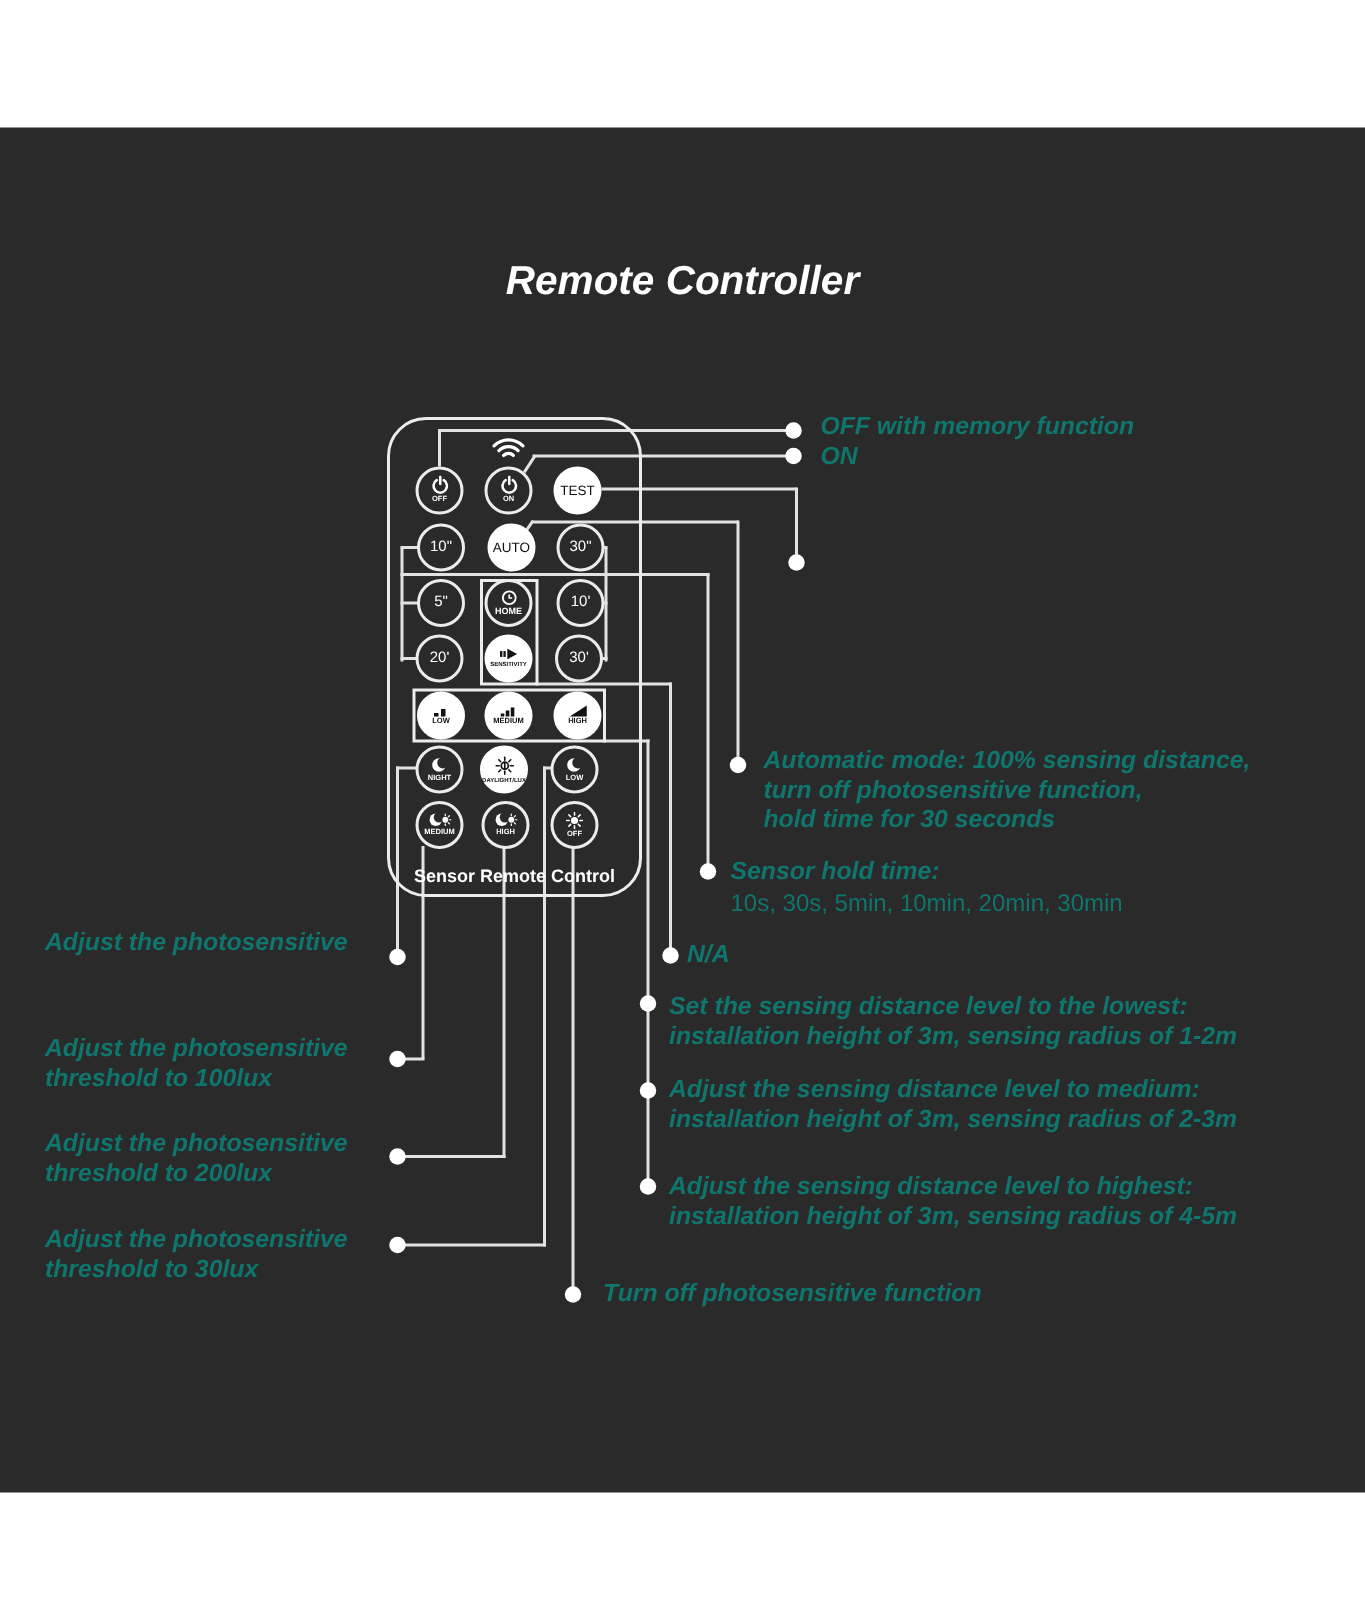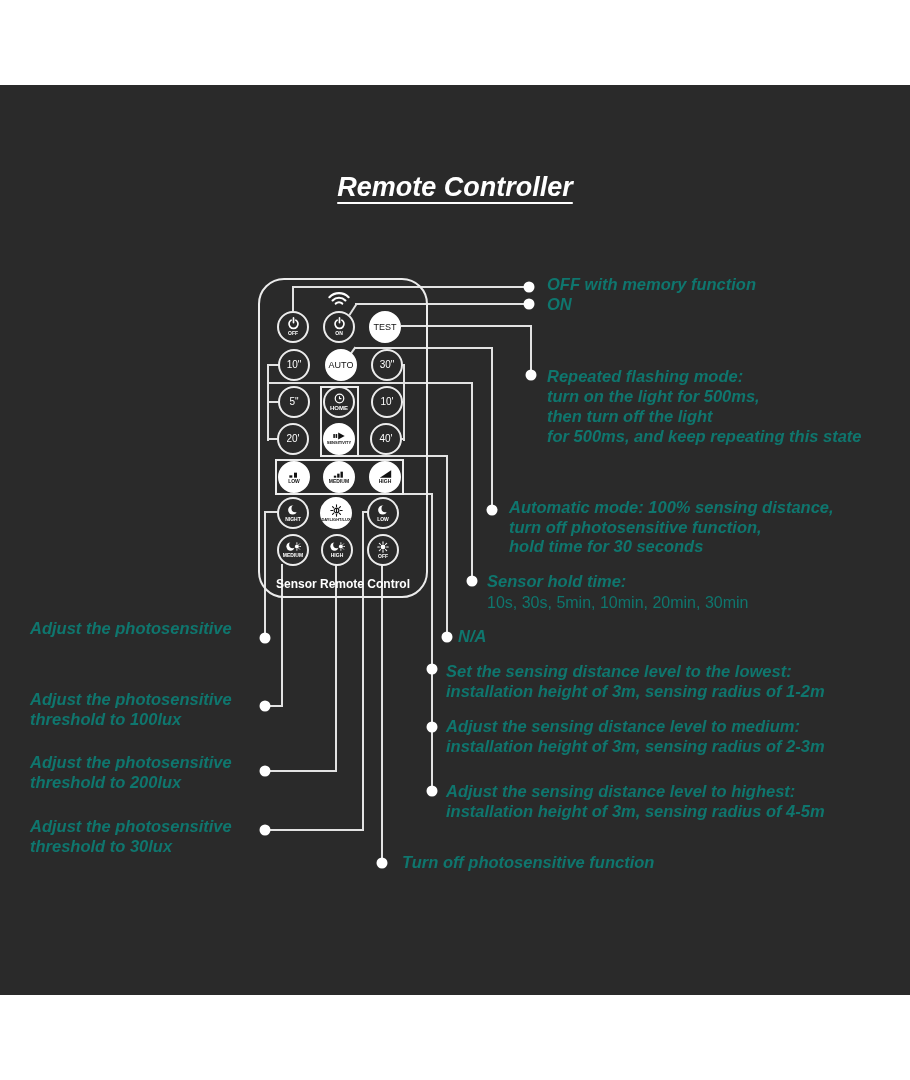--- a/index.html
+++ b/index.html
@@ -1,20 +1,20 @@
 <!DOCTYPE html>
 <html><head>
 <meta charset="utf-8">
 <style>
   html,body{margin:0;padding:0;background:#fff;}
   .canvas{position:relative;width:910px;height:1080px;background:#ffffff;overflow:hidden;
           font-family:"Liberation Sans",sans-serif;}
   .panel{position:absolute;left:0;top:85px;width:910px;height:910px;background:#2a2a2a;}
   .title{position:absolute;left:255px;top:172px;width:400px;text-align:center;color:#fff;
-         font-size:27px;font-weight:bold;font-style:italic;text-decoration:underline;
+         font-size:27px;font-weight:bold;font-style:italic;
          text-underline-offset:6px;text-decoration-thickness:2px;}
   .remote{position:absolute;left:258px;top:278px;width:170px;height:320px;border:2px solid #ececec;
           border-radius:26px;box-sizing:border-box;z-index:2;}
   .grect{position:absolute;border:2px solid #ececec;box-sizing:border-box;z-index:2;}
   .btn{position:absolute;width:32px;height:32px;border-radius:50%;border:2px solid #ececec;
        background:#2a2a2a;box-sizing:border-box;display:flex;flex-direction:column;align-items:center;
        justify-content:center;color:#fff;z-index:3;}
   .btn.filled{background:#fff;border-color:#fff;color:#111;}
   .btxt{font-size:10px;font-weight:normal;line-height:1;white-space:nowrap;}
   .btxt.sm{font-size:9px;}
@@ -166,21 +166,21 @@
     <svg width="13" height="8" viewBox="0 0 20 12">
       <g fill="#111">
         <rect x="0.5" y="3" width="2.4" height="6"></rect>
         <rect x="4" y="3" width="2.4" height="6"></rect>
         <polygon points="8,0.5 8,11.5 18,6"></polygon>
       </g>
     </svg>
     <span class="blabel xs">SENSITIVITY</span>
   </div>
   <div class="btn" style="left:370px;top:423px">
-    <span class="btxt">40'</span>
+    <span class="btxt">30'</span>
   </div>
 
   <div class="btn filled" style="left:278px;top:461px">
     <svg width="12" height="8" viewBox="0 0 18 12">
       <g fill="#111">
           <rect x="2" y="8" width="4.5" height="3.5"></rect>
           <rect x="9" y="4" width="4.5" height="7.5"></rect>
         </g>
     </svg>
     <span class="blabel">LOW</span>
@@ -278,26 +278,20 @@
           <line x1="4.6" y1="11.4" x2="3" y2="13"></line>
       </g>
     </svg>
     <span class="blabel">OFF</span>
   </div>
 
   <div class="rfoot">Sensor Remote Control</div>
 
   <div class="ann" style="left:547px;top:275px">OFF with memory function</div>
   <div class="ann" style="left:547px;top:295px">ON</div>
-  <div class="ann" style="left:547px;top:366px;line-height:20px">
-    <span>Repeated flashing mode:</span>
-    <span>turn on the light for 500ms,</span>
-    <span>then turn off the light</span>
-    <span>for 500ms, and keep repeating this state</span>
-  </div>
   <div class="ann" style="left:509px;top:498px">
     <span>Automatic mode: 100% sensing distance,</span>
     <span>turn off photosensitive function,</span>
     <span>hold time for 30 seconds</span>
   </div>
   <div class="ann" style="left:487px;top:572px">
     <span>Sensor hold time:</span>
     <span class="reg">10s, 30s, 5min, 10min, 20min, 30min</span>
   </div>
   <div class="ann" style="left:458px;top:627px">N/A</div>

